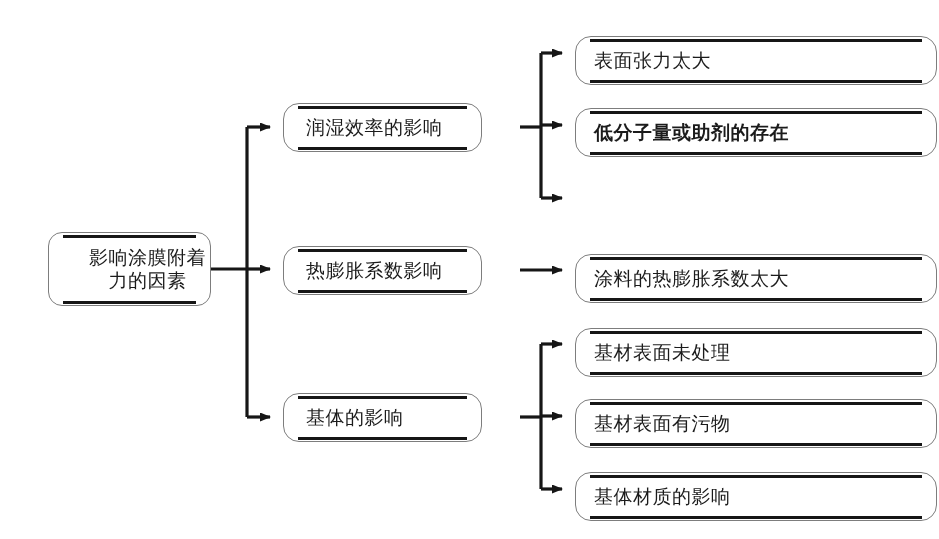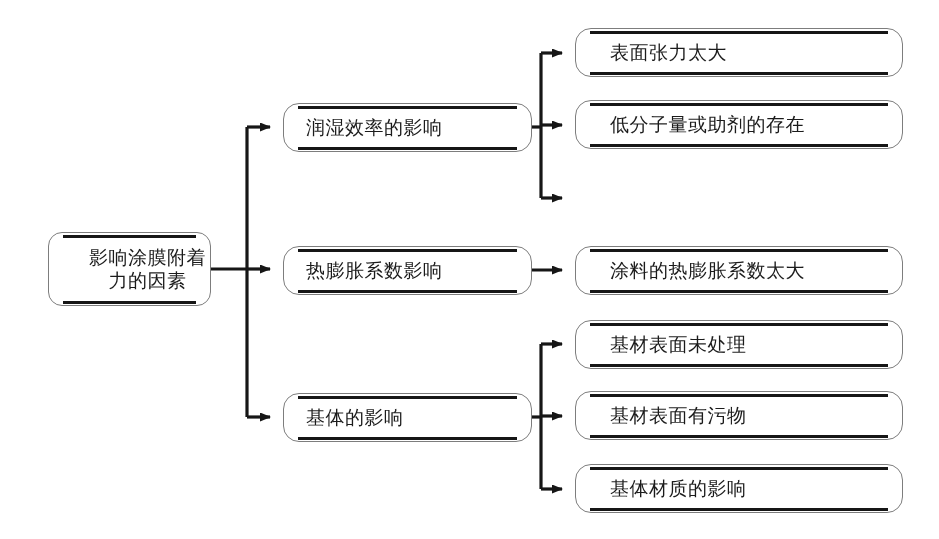--- a/index.html
+++ b/index.html
@@ -44,33 +44,34 @@
   .node:after{bottom:1.5px;}
 
   .node.root{
     left:48px;top:232px;width:163px;height:74px;
     border-radius:14px;
     justify-content:center;
   }
   .node.root .label{text-align:center;margin-left:36px;}
 
   .node.mid{
-    left:283px;width:249px;height:49px;
+    left:283px;width:199px;height:49px;
     padding-left:22px;
   }
   .node.mid.m0{top:103px;}
   .node.mid.m1{top:246px;}
   .node.mid.m2{top:393px;}
 
   .node.leaf{
-    left:575px;width:328px;height:49px;
-    padding-left:34px;
+    left:575px;width:362px;height:49px;
+    padding-left:18px;
+    margin-top:8px;
   }
   .node.leaf.l0{top:28px;}
-  .node.leaf.l1{top:100px;}
+  .node.leaf.l1{top:100px;font-weight:bold;}
   .node.leaf.l2{top:174px;}
   .node.leaf.l3{top:246px;align-items:center;}
   .node.leaf.l4{top:320px;}
   .node.leaf.l5{top:391px;}
   .node.leaf.l6{top:464px;}
 </style>
 </head>
 <body>
 
 <div id="diagram">

